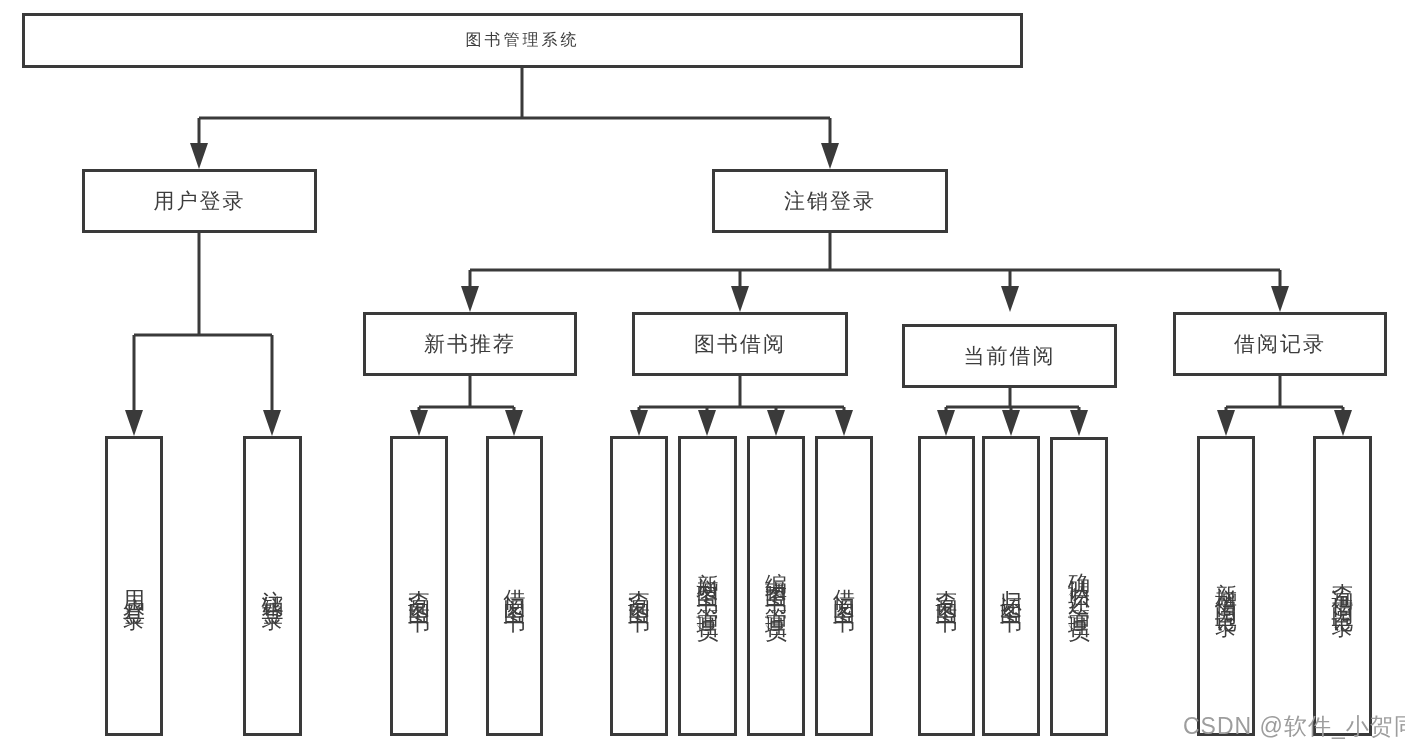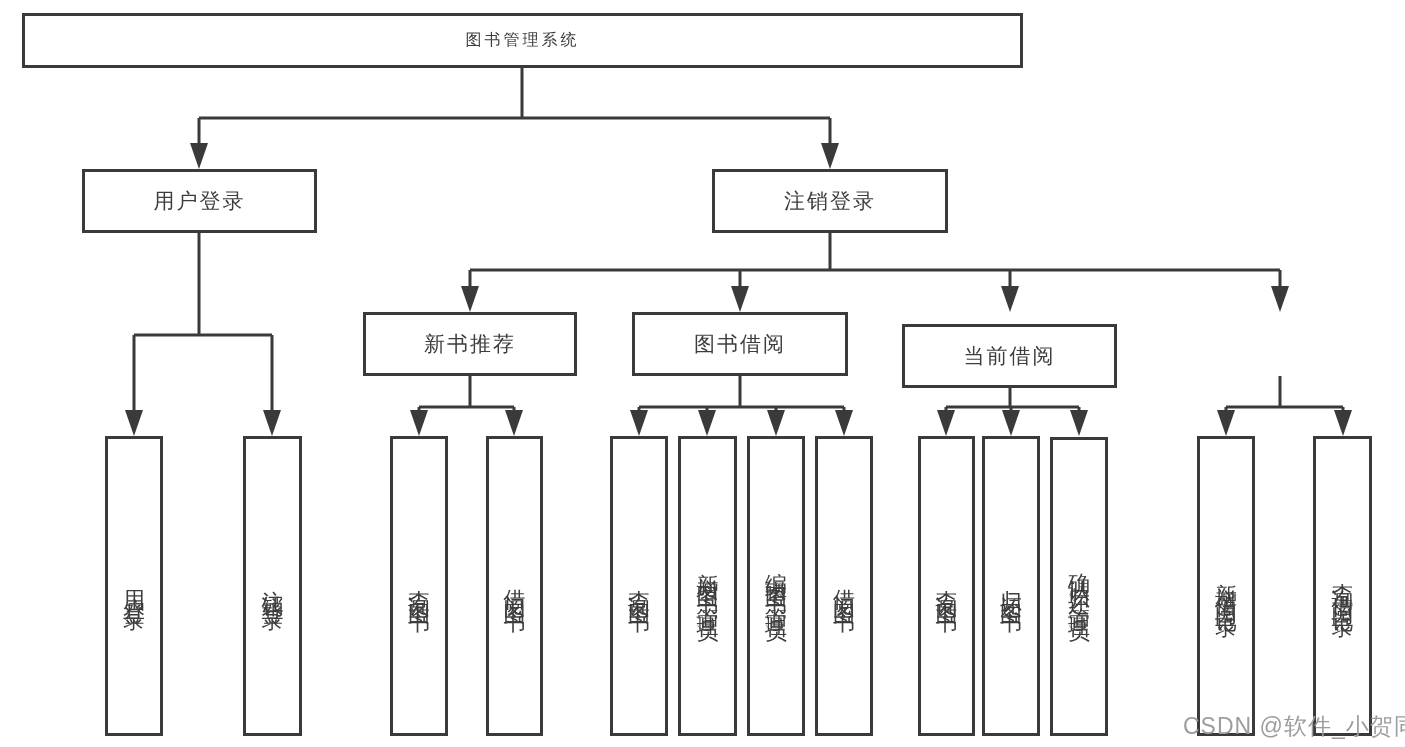--- a/index.html
+++ b/index.html
@@ -114,20 +114,23 @@
 
   <div class="node" style="left:632px;top:312px;width:216px;height:64px">
     <span>图书借阅</span>
   </div>
   <div class="node" style="left:363px;top:312px;width:214px;height:64px">
     <span>新书推荐</span>
   </div>
   <div class="node" style="left:902px;top:324px;width:215px;height:64px">
     <span>当前借阅</span>
   </div>
+  <div class="node" style="left:1173px;top:312px;width:214px;height:64px">
+    <span>借阅记录</span>
+  </div>
 
   <div class="leaf" style="left:105px;top:436px;width:58px;height:300px">
     <span>用户登录</span>
   </div>
   <div class="leaf" style="left:243px;top:436px;width:59px;height:300px">
     <span>注销登录</span>
   </div>
 
   <div class="leaf" style="left:390px;top:436px;width:58px;height:300px">
     <span>查询图书</span>

